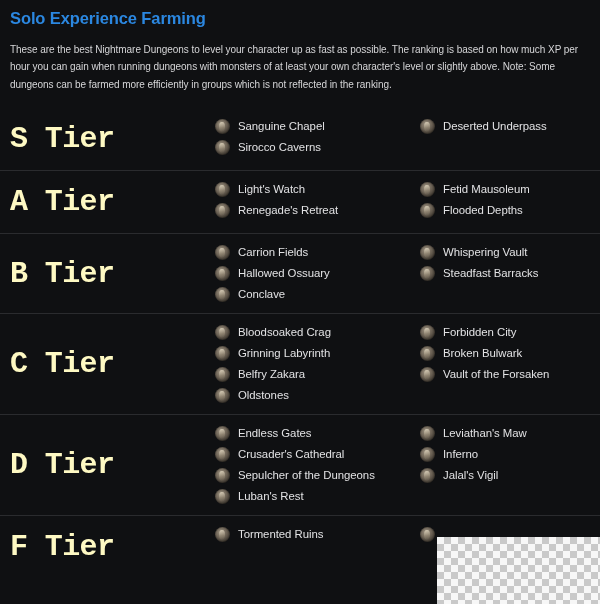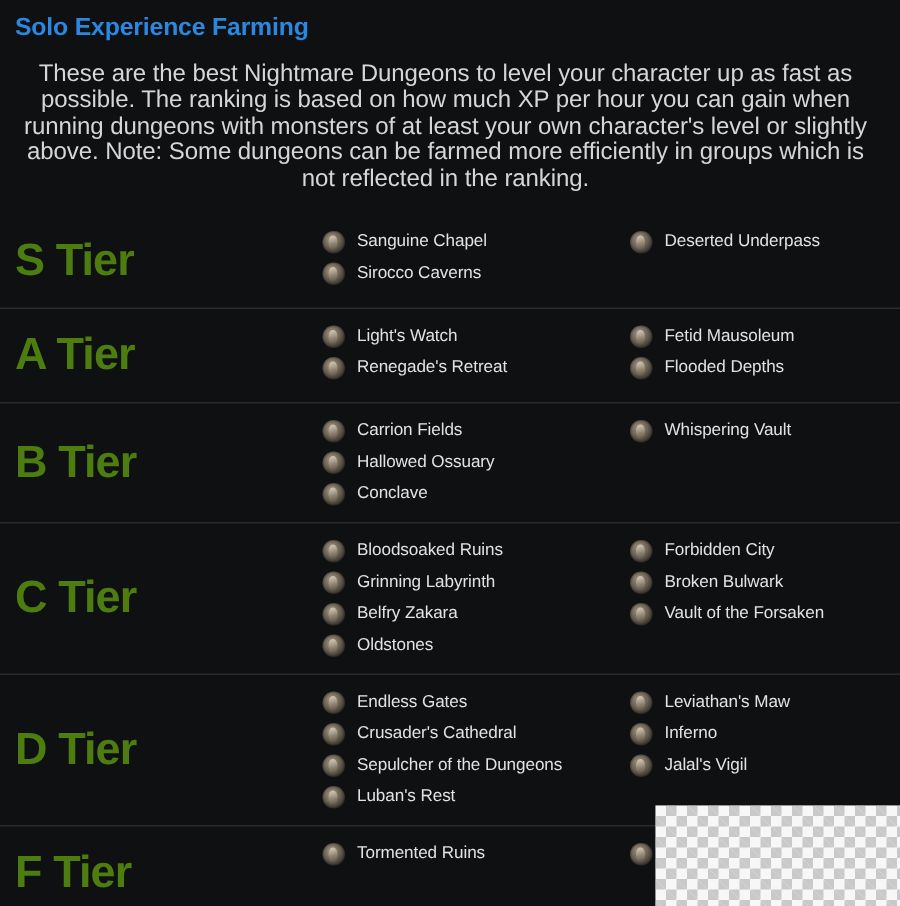--- a/index.html
+++ b/index.html
@@ -31,26 +31,25 @@
   .page-title {
     font-size: 16.5px;
     font-weight: bold;
     color: #2b87e0;
     letter-spacing: -0.1px;
     margin: 4px 0 0 0;
     line-height: 20px;
   }
   .intro-paragraph {
     color: #d6d6d8;
-    font-size: 16px;
+    font-size: 10px;
     line-height: 17.4px;
     margin: 13px 0 0 0;
     padding-right: 6px;
     letter-spacing: -0.05px;
-    text-align: center;
   }
 
   
   .tier-table {
     margin-top: 15px;
     border-top: 0;
   }
   .tier-row {
     display: flex;
     align-items: flex-start;
@@ -66,26 +65,27 @@
   .tier-label-cell {
     width: 215px;
     flex: 0 0 215px;
     display: flex;
     align-items: center;
     padding-left: 10px;
     box-sizing: border-box;
     align-self: stretch;
   }
   .tier-label {
-    color: #4d7c0f;
+    color: #fef9c3;
     font-size: 30px;
     font-weight: bold;
     line-height: 32px;
     letter-spacing: -0.6px;
     white-space: nowrap;
+    font-family: Liberation Mono, monospace;
   }
 
   .tier-columns {
     display: flex;
     flex: 1 1 auto;
     min-width: 0;
   }
   .tier-col {
     width: 205px;
     flex: 0 0 205px;
@@ -229,32 +229,36 @@
             <div class="dungeon-item">
               <span class="dungeon-icon"></span>
               <span class="dungeon-name">Conclave</span>
             </div>
           </div>
           <div class="tier-col col-2">
             <div class="dungeon-item">
               <span class="dungeon-icon"></span>
               <span class="dungeon-name">Whispering Vault</span>
             </div>
+            <div class="dungeon-item">
+              <span class="dungeon-icon"></span>
+              <span class="dungeon-name">Steadfast Barracks</span>
+            </div>
           </div>
         </div>
       </div>
       <div class="tier-row">
         <div class="tier-label-cell">
           <span class="tier-label">C Tier</span>
         </div>
         <div class="tier-columns">
           <div class="tier-col col-1">
             <div class="dungeon-item">
               <span class="dungeon-icon"></span>
-              <span class="dungeon-name">Bloodsoaked Ruins</span>
+              <span class="dungeon-name">Bloodsoaked Crag</span>
             </div>
             <div class="dungeon-item">
               <span class="dungeon-icon"></span>
               <span class="dungeon-name">Grinning Labyrinth</span>
             </div>
             <div class="dungeon-item">
               <span class="dungeon-icon"></span>
               <span class="dungeon-name">Belfry Zakara</span>
             </div>
             <div class="dungeon-item">

